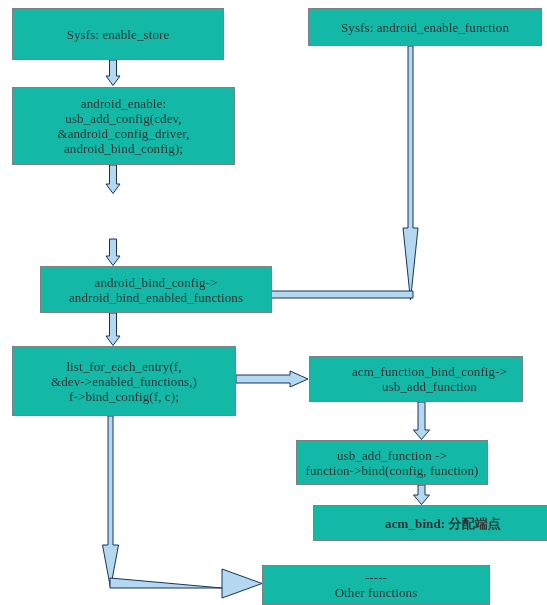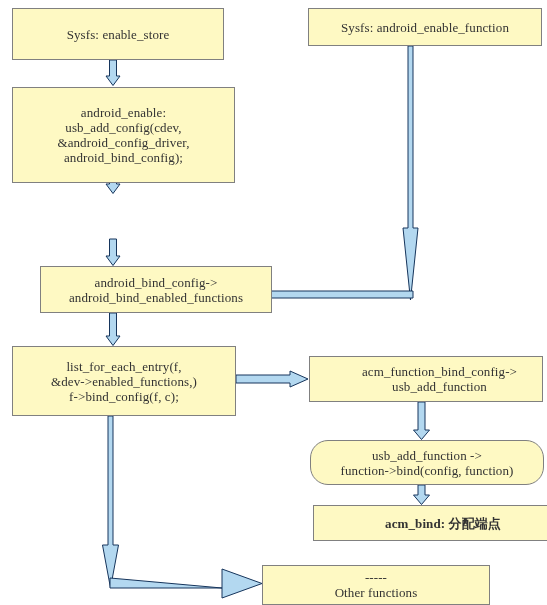--- a/index.html
+++ b/index.html
@@ -17,21 +17,21 @@
   #canvas {
     position: absolute;
     left: 0;
     top: 0;
     width: 547px;
     height: 605px;
   }
   .node {
     position: absolute;
     box-sizing: border-box;
-    background: #fef9c3;
+    background: #14b8a6;
     border: 1px solid #808080;
     color: #333333;
     display: flex;
     align-items: center;
     justify-content: center;
     text-align: center;
     font-size: 13px;
     line-height: 15px;
     white-space: pre-line;
     letter-spacing: 0.1px;
@@ -96,39 +96,39 @@
     <g>
 
       <path d="M108,416 L113,416 L113,545 L118.5,545 L110.5,588 L102.5,545 L108,545 Z"></path>
 
       <path d="M110,578 L110,588 L222,588 L222,569 L262,583.5 L222,598 L222,588 Z"></path>
     </g>
   </svg>
 
   <div class="node" style="left:12px; top:8px; width:212px; height:52px;">Sysfs: enable_store</div>
 
-  <div class="node" style="left:12px; top:87px; width:223px; height:96px;">android_enable:
+  <div class="node" style="left:12px; top:87px; width:223px; height:78px;">android_enable:
 usb_add_config(cdev,
 &amp;android_config_driver,
 android_bind_config);</div>
 
 
   <div class="node" style="left:8px; top:266px; width:232px; height:47px;margin-left:32px;">android_bind_config-&gt;
 android_bind_enabled_functions</div>
 
   <div class="node" style="left:12px; top:346px; width:224px; height:70px;">list_for_each_entry(f,
 &amp;dev-&gt;enabled_functions,)
 f-&gt;bind_config(f, c);</div>
 
   <div class="node" style="left:308px; top:8px; width:234px; height:38px;">Sysfs: android_enable_function</div>
 
-  <div class="node" style="left:309px; top:356px; width:234px; height:46px;padding-left:27px;">acm_function_bind_config-&gt;
+  <div class="node" style="left:309px; top:356px; width:214px; height:46px;padding-left:27px;">acm_function_bind_config-&gt;
 usb_add_function</div>
 
-  <div class="node" style="left:310px; top:440px; width:234px; height:45px;border-radius:18px;">usb_add_function -&gt;
+  <div class="node" style="left:296px; top:440px; width:192px; height:45px;">usb_add_function -&gt;
 function-&gt;bind(config, function)</div>
 
   <div class="node" style="left:313px; top:505px; width:260px; height:36px;font-weight:bold;">acm_bind: 分配端点</div>
 
   <div class="node" style="left:262px; top:565px; width:228px; height:40px;">-----
 Other functions</div>
 
 </div>
 
 </body></html>

